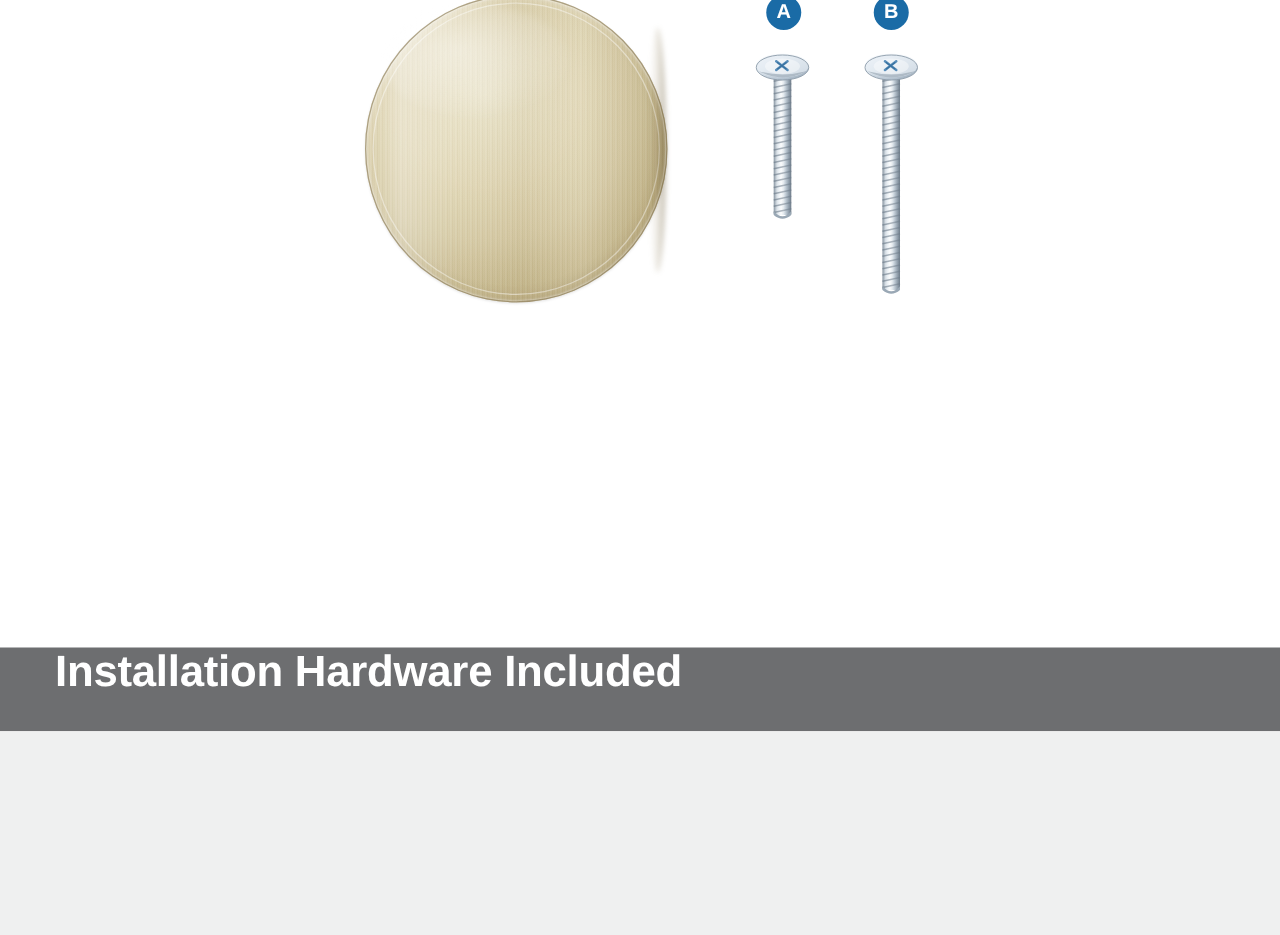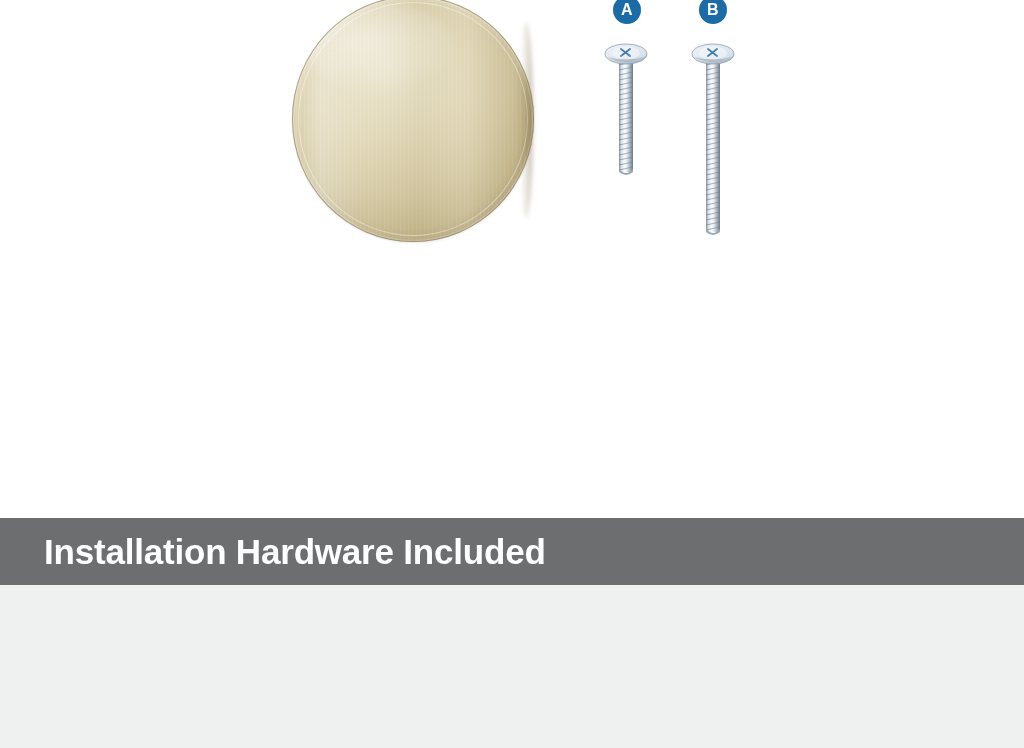--- a/index.html
+++ b/index.html
@@ -144,21 +144,21 @@
 
   
   .hardware-header {
     position: absolute;
     left: 0;
     top: 518px;
     width: 1024px;
     height: 67px;
     background: #6d6e70;
     display: flex;
-    align-items: center;
+    align-items: flex-start;
   }
   .hardware-header h1 {
     margin: 0;
     padding: 0 0 0 44px;
     color: #ffffff;
     font-size: 35px;
     font-weight: bold;
     letter-spacing: -0.2px;
     white-space: nowrap;
   }

